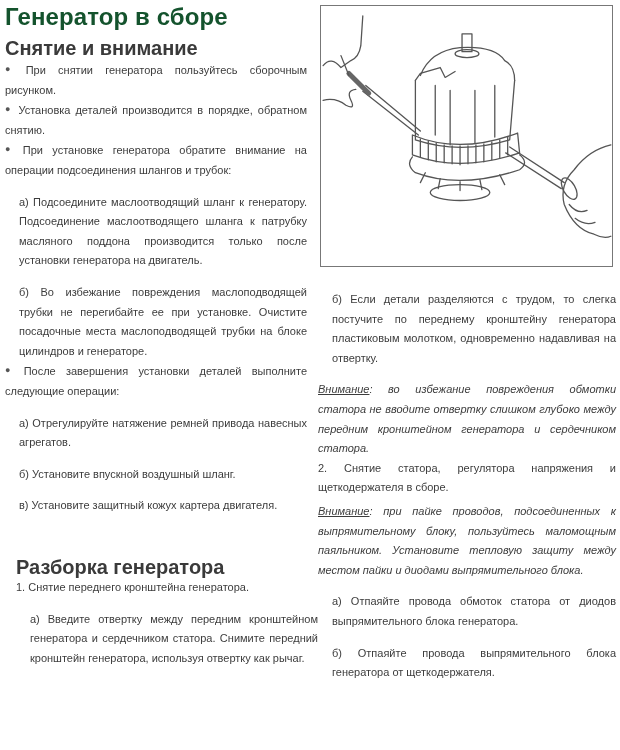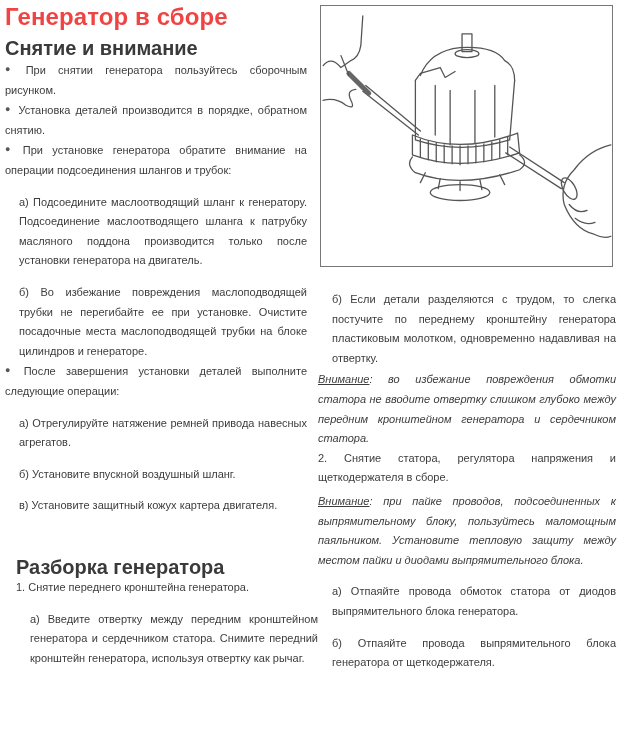--- a/index.html
+++ b/index.html
@@ -1,21 +1,21 @@
 <!DOCTYPE html>
 <html><head>
 <meta charset="utf-8">
 <style>
   html, body { margin:0; padding:0; background:#ffffff; }
   body { width:620px; height:750px; position:relative; overflow:hidden;
          font-family:"Liberation Sans", sans-serif; color:#3c3c3c; }
   .col { position:absolute; top:0; }
   .left { left:5px; width:302px; }
   .right { left:318px; width:298px; }
-  .h1 { position:absolute; left:5px; top:3px; font-size:24px; font-weight:bold; letter-spacing:0.1px; color:#ef4444; margin:0; line-height:28px; white-space:nowrap; }
+  .h1 { position:absolute; left:5px; top:3px; font-size:24px; font-weight:bold; letter-spacing:0.1px; color:#14532d; margin:0; line-height:28px; white-space:nowrap; }
   .h2 { font-size:20px; font-weight:bold; color:#3a3a3a; margin:0; line-height:22px; white-space:nowrap; }
   .txt { font-size:11px; line-height:19.6px; text-align:justify; margin:0; }
   .ind { padding-left:14px;margin-top:12px; }
   .bullet::before { content:"\25CF"; font-size:9px; vertical-align:2px; margin-right:6px; color:#555; }
   .it { font-style:italic; }
   .u { text-decoration:underline; }
   .fig { position:absolute; left:320px; top:5px; width:293px; height:262px; border:1.5px solid #777; background:#fff; box-sizing:border-box; }
   .fig svg { width:100%; height:100%; display:block; }
   .abs { position:absolute; }
 </style>
@@ -82,21 +82,21 @@
 
       <path d="M292 140 Q270 145 255 165 Q240 180 245 200 Q255 225 275 230 Q285 235 292 232"></path>
       <path d="M250 200 Q258 210 268 206 M256 214 Q266 222 276 218"></path>
     </g>
   </svg>
 </div>
 
 <div class="col right">
   <div class="abs" style="top:278px;left:0;width:298px;">
     <p class="txt ind">б) Если детали разделяются с трудом, то слегка постучите по переднему кронштейну генератора пластиковым молотком, одновременно надавливая на отвертку.</p>
-    <p class="txt it" style="margin-top:2px;">
+    <p class="txt it" style="margin-top:12px;">
       <span class="u">Внимание</span><span>: во избежание повреждения обмотки статора не вводите отвертку слишком глубоко между передним кронштейном генератора и сердечником статора.</span>
     </p>
     <p class="txt" style="">2. Снятие статора, регулятора напряжения и щеткодержателя в сборе.</p>
     <p class="txt it" style="margin-top:4px;">
       <span class="u">Внимание</span><span>: при пайке проводов, подсоединенных к выпрямительному блоку, пользуйтесь маломощным паяльником. Установите тепловую защиту между местом пайки и диодами выпрямительного блока.</span>
     </p>
     <p class="txt ind">а) Отпаяйте провода обмоток статора от диодов выпрямительного блока генератора.</p>
     <p class="txt ind">б) Отпаяйте провода выпрямительного блока генератора от щеткодержателя.</p>
   </div>
 </div>

